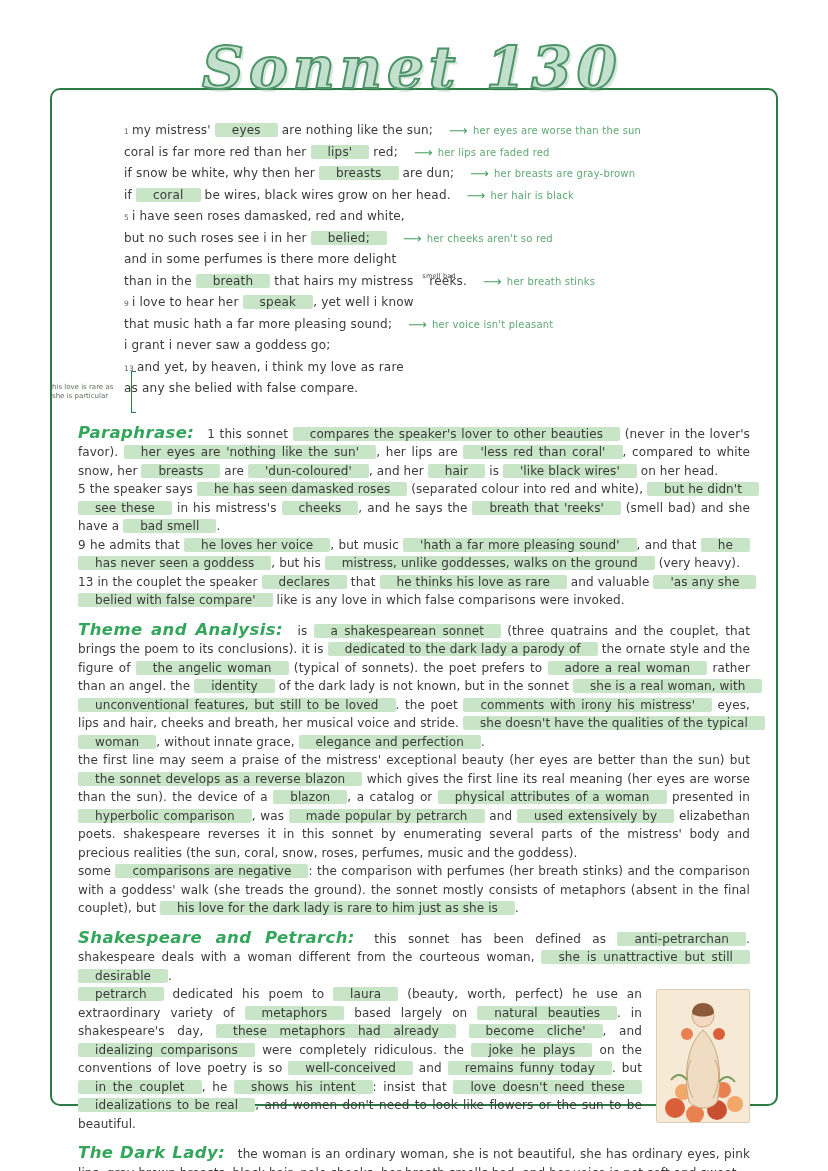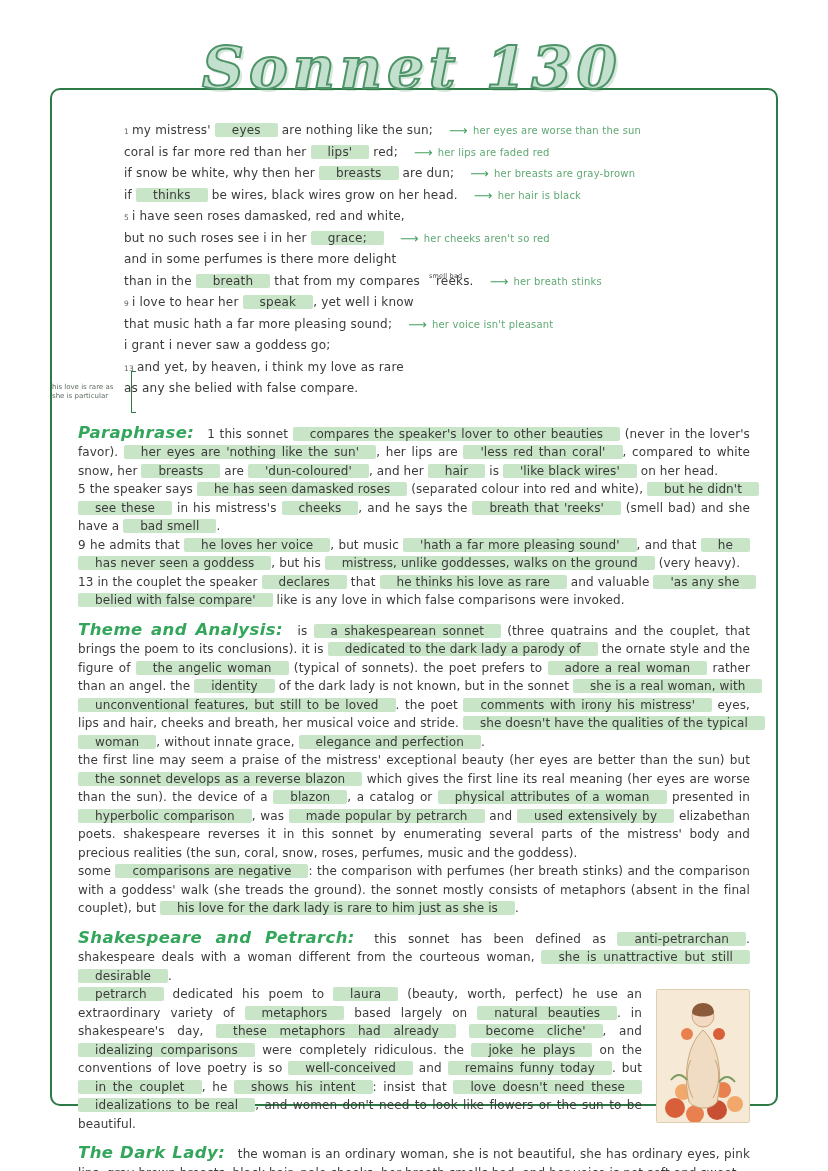--- a/index.html
+++ b/index.html
@@ -47,25 +47,25 @@
       <div class="couplet-note">
         <div class="cn-text">
           <div>his love is rare as</div>
           <div>she is particular</div>
         </div>
         <div class="cn-bracket"></div>
       </div>
     <div class="sline"><span class="linenum">1</span><span class="seg">my mistress' </span><span class="hl">eyes</span><span class="seg"> are nothing like the sun;</span><span class="arrow">⟶</span><span class="ann">her eyes are worse than the sun</span></div>
         <div class="sline"><span class="seg">coral is far more red than her </span><span class="hl">lips'</span><span class="seg"> red;</span><span class="arrow">⟶</span><span class="ann">her lips are faded red</span></div>
         <div class="sline"><span class="seg">if snow be white, why then her </span><span class="hl">breasts</span><span class="seg"> are dun;</span><span class="arrow">⟶</span><span class="ann">her breasts are gray-brown</span></div>
-        <div class="sline"><span class="seg">if </span><span class="hl">thinks</span><span class="seg"> be wires, black wires grow on her head.</span><span class="arrow">⟶</span><span class="ann">her hair is black</span></div>
+        <div class="sline"><span class="seg">if </span><span class="hl">coral</span><span class="seg"> be wires, black wires grow on her head.</span><span class="arrow">⟶</span><span class="ann">her hair is black</span></div>
         <div class="sline"><span class="linenum">5</span><span class="seg">i have seen roses damasked, red and white,</span></div>
-        <div class="sline"><span class="seg">but no such roses see i in her </span><span class="hl">grace;</span><span class="arrow">⟶</span><span class="ann">her cheeks aren't so red</span></div>
+        <div class="sline"><span class="seg">but no such roses see i in her </span><span class="hl">belied;</span><span class="arrow">⟶</span><span class="ann">her cheeks aren't so red</span></div>
         <div class="sline"><span class="seg">and in some perfumes is there more delight</span></div>
-        <div class="sline"><span class="seg">than in the </span><span class="hl">breath</span><span class="seg"> that from my compares </span><span class="supwrap"><span class="sup-note">smell bad</span>reeks.</span><span class="arrow">⟶</span><span class="ann">her breath stinks</span></div>
+        <div class="sline"><span class="seg">than in the </span><span class="hl">breath</span><span class="seg"> that hairs my mistress </span><span class="supwrap"><span class="sup-note">smell bad</span>reeks.</span><span class="arrow">⟶</span><span class="ann">her breath stinks</span></div>
         <div class="sline"><span class="linenum">9</span><span class="seg">i love to hear her </span><span class="hl">speak</span><span class="seg">, yet well i know</span></div>
         <div class="sline"><span class="seg">that music hath a far more pleasing sound;</span><span class="arrow">⟶</span><span class="ann">her voice isn't pleasant</span></div>
         <div class="sline"><span class="seg">i grant i never saw a goddess go;</span></div>
         <div class="sline"><span class="linenum">13</span><span class="seg">and yet, by heaven, i think my love as rare</span></div>
         <div class="sline"><span class="seg">as any she belied with false compare.</span></div>
       </div>
 
     <div id="sections">
         <div class="section">
           <p><span class="heading">Paraphrase: </span><span class="seg">1 this sonnet </span><span class="hl">compares the speaker's lover to other beauties</span><span class="seg"> (never in the lover's favor). </span><span class="hl">her eyes are 'nothing like the sun'</span><span class="seg">, her lips are </span><span class="hl">'less red than coral'</span><span class="seg">, compared to white snow, her </span><span class="hl">breasts</span><span class="seg"> are </span><span class="hl">'dun-coloured'</span><span class="seg">, and her </span><span class="hl">hair</span><span class="seg"> is </span><span class="hl">'like black wires'</span><span class="seg"> on her head.</span></p>

